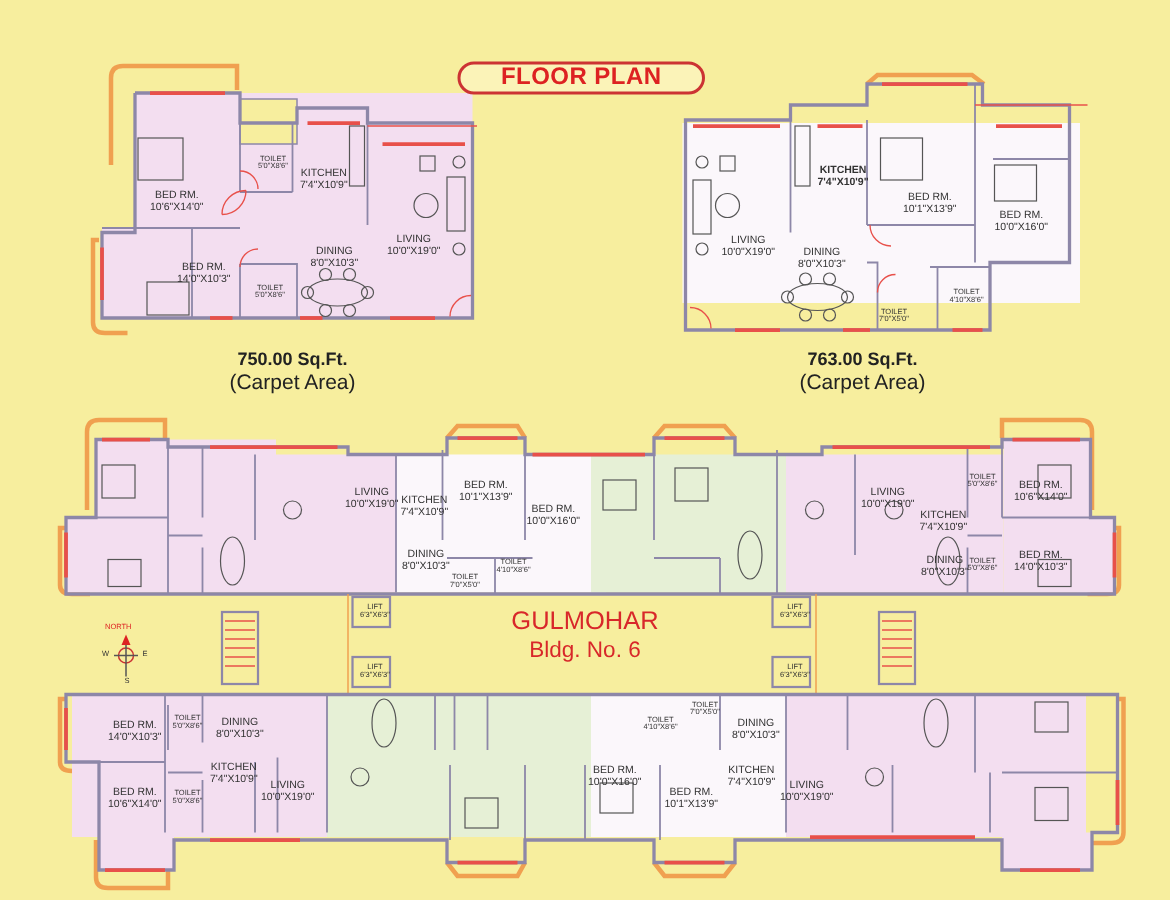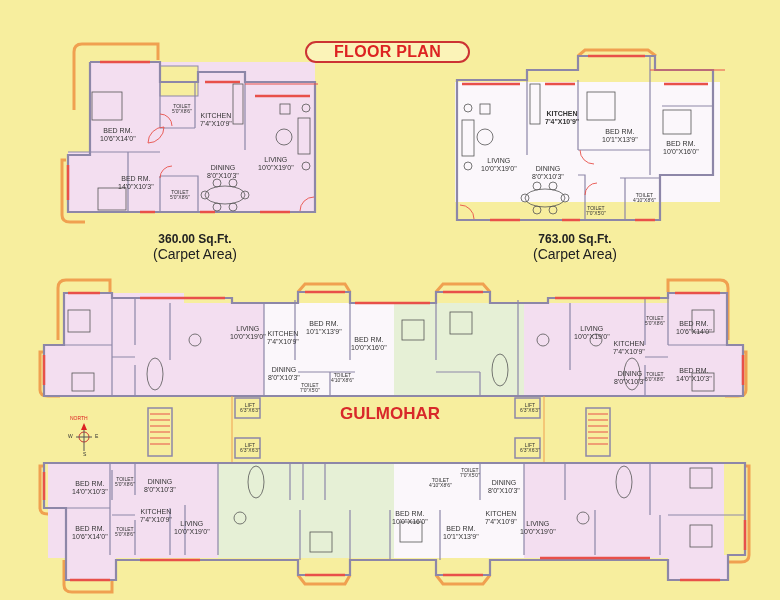--- a/index.html
+++ b/index.html
@@ -3,21 +3,21 @@
 <meta charset="utf-8">
 <style>
   html,body{margin:0;padding:0;}
   body{width:780px;height:600px;background:#f7ee9e;position:relative;overflow:hidden;font-family:"Liberation Sans",sans-serif;}
   .title-pill{position:absolute;left:305px;top:41px;width:165px;height:22px;border:2px solid #c33;border-radius:12px;background:#fbf3b8;display:flex;align-items:center;justify-content:center;color:#d22;font-weight:bold;font-size:16px;letter-spacing:0.3px;box-sizing:border-box;}
   svg{position:absolute;left:0;top:0;}
   .area{position:absolute;text-align:center;color:#222;}
   .area .big{font-weight:bold;font-size:12px;}
   .area .small{font-size:14px;}
   .bldg{position:absolute;left:300px;top:404px;width:180px;text-align:center;}
-  .bldg .n{color:#d8282a;font-weight:bold;font-size:17px;}
+  .bldg .n{color:#d8282a;font-weight:normal;font-size:17px;}
   .bldg .b{color:#d8282a;font-size:15px;margin-top:1px;}
   .bldg .t{color:#d8282a;font-size:11px;margin-top:2px;}
   .lbl{position:absolute;font-size:7px;color:#333;text-align:center;line-height:8px;white-space:nowrap;}
   .lbl.s{font-size:5px;line-height:5px;}
   .lbl.k{font-weight:bold;}
 </style>
 </head>
 <body>
 
 <svg width="780" height="600">
@@ -221,41 +221,42 @@
 
 <div>
   <div class="lbl" style="left:100px;top:127px;"><span>BED RM.</span><br><span>10'6"X14'0"</span></div>
   <div class="lbl" style="left:118px;top:175px;"><span>BED RM.</span><br><span>14'0"X10'3"</span></div>
   <div class="lbl s" style="left:172px;top:104px;"><span>TOILET</span><br><span>5'0"X8'6"</span></div>
   <div class="lbl s" style="left:170px;top:190px;"><span>TOILET</span><br><span>5'0"X8'6"</span></div>
   <div class="lbl" style="left:200px;top:112px;"><span>KITCHEN</span><br><span>7'4"X10'9"</span></div>
   <div class="lbl" style="left:207px;top:164px;"><span>DINING</span><br><span>8'0"X10'3"</span></div>
   <div class="lbl" style="left:258px;top:156px;"><span>LIVING</span><br><span>10'0"X19'0"</span></div>
   <div class="area" style="left:145px;top:232px;width:100px;">
-    <div class="big">360.00 Sq.Ft.</div>
+    <div class="big">750.00 Sq.Ft.</div>
     <div class="small">(Carpet Area)</div>
   </div>
 </div>
 
 <div>
   <div class="lbl k" style="left:545px;top:110px;"><span>KITCHEN</span><br><span>7'4"X10'9"</span></div>
   <div class="lbl" style="left:602px;top:128px;"><span>BED RM.</span><br><span>10'1"X13'9"</span></div>
   <div class="lbl" style="left:663px;top:140px;"><span>BED RM.</span><br><span>10'0"X16'0"</span></div>
   <div class="lbl" style="left:481px;top:157px;"><span>LIVING</span><br><span>10'0"X19'0"</span></div>
   <div class="lbl" style="left:532px;top:165px;"><span>DINING</span><br><span>8'0"X10'3"</span></div>
   <div class="lbl s" style="left:586px;top:206px;"><span>TOILET</span><br><span>7'0"X5'0"</span></div>
   <div class="lbl s" style="left:633px;top:193px;"><span>TOILET</span><br><span>4'10"X8'6"</span></div>
   <div class="area" style="left:525px;top:232px;width:100px;">
     <div class="big">763.00 Sq.Ft.</div>
     <div class="small">(Carpet Area)</div>
   </div>
 </div>
 
 <div class="bldg">
   <div class="n">GULMOHAR</div>
+  <div class="b">Bldg. No. 6</div>
 </div>
 
 <div class="lbl s" style="left:70px;top:416px;color:#d22;">NORTH</div>
 <div class="lbl s" style="left:95px;top:434px;">E</div>
 <div class="lbl s" style="left:68px;top:434px;">W</div>
 <div class="lbl s" style="left:83px;top:452px;">S</div>
 
 <div class="lbl s" style="left:240px;top:403px;"><span>LIFT</span><br><span>6'3"X6'3"</span></div>
 <div class="lbl s" style="left:240px;top:443px;"><span>LIFT</span><br><span>6'3"X6'3"</span></div>
 <div class="lbl s" style="left:520px;top:403px;"><span>LIFT</span><br><span>6'3"X6'3"</span></div>

